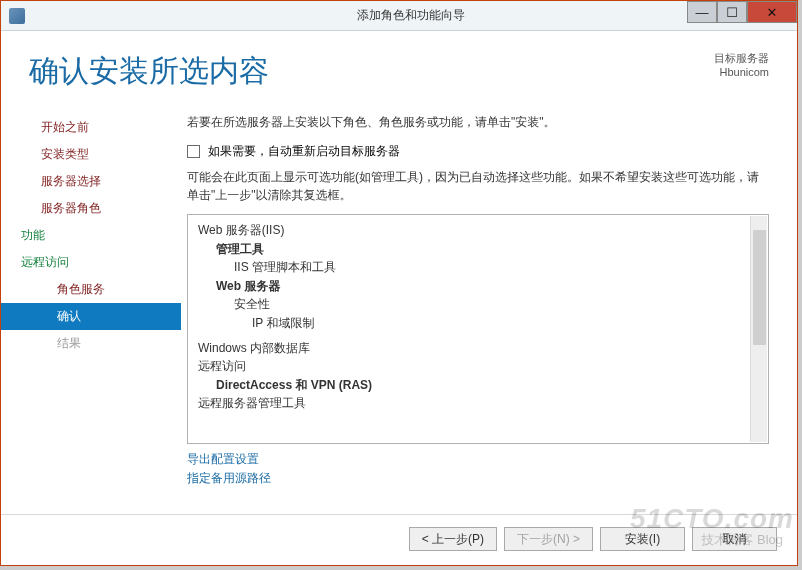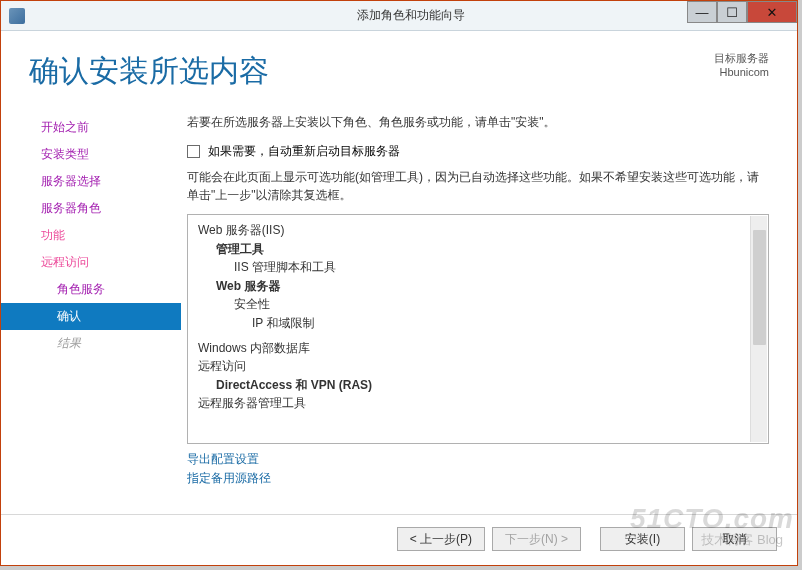--- a/index.html
+++ b/index.html
@@ -83,30 +83,30 @@
       flex: 1;
       overflow: hidden;
     }
     .sidebar {
       width: 180px;
       padding: 14px 0 0 0;
     }
     .side-item {
       padding: 5px 12px 5px 40px;
       font-size: 12px;
-      color: #a21caf;
+      color: #7f1d1d;
       cursor: pointer;
     }
     .side-item.sub { padding-left: 56px; }
     .side-item.selected {
       background: #0f7ac0;
       color: #fff;
     }
-    .side-item.disabled { color: #9b9b9b; font-style: italic; }
-    .side-item.bold { color:#ec4899; }
+    .side-item.disabled { color: #9b9b9b; }
+    .side-item.bold { color:#15803d;padding-left:20px; }
     .main {
       flex: 1;
       padding: 14px 28px 0 6px;
       display: flex;
       flex-direction: column;
     }
     .intro { color: #333; margin-bottom: 12px; }
     .chk-row { display: flex; align-items: center; margin-bottom: 8px; }
     .chk {
       width: 13px; height: 13px;
@@ -266,21 +266,21 @@
         <div class="links">
           <span class="link">导出配置设置</span>
           <span class="link">指定备用源路径</span>
         </div>
       </div>
     </div>
 
     <div class="footer">
       <button class="btn">&lt; 上一步(P)</button>
       <button class="btn disabled">下一步(N) &gt;</button>
-      <button class="btn" style="margin-left:12px">安装(I)</button>
+      <button class="btn" style="">安装(I)</button>
       <button class="btn">取消</button>
     </div>
 
   </div>
 
   <div class="watermark">51CTO.com</div>
   <div class="watermark-sub">技术博客 Blog</div>
 </div>
 
 </body></html>

